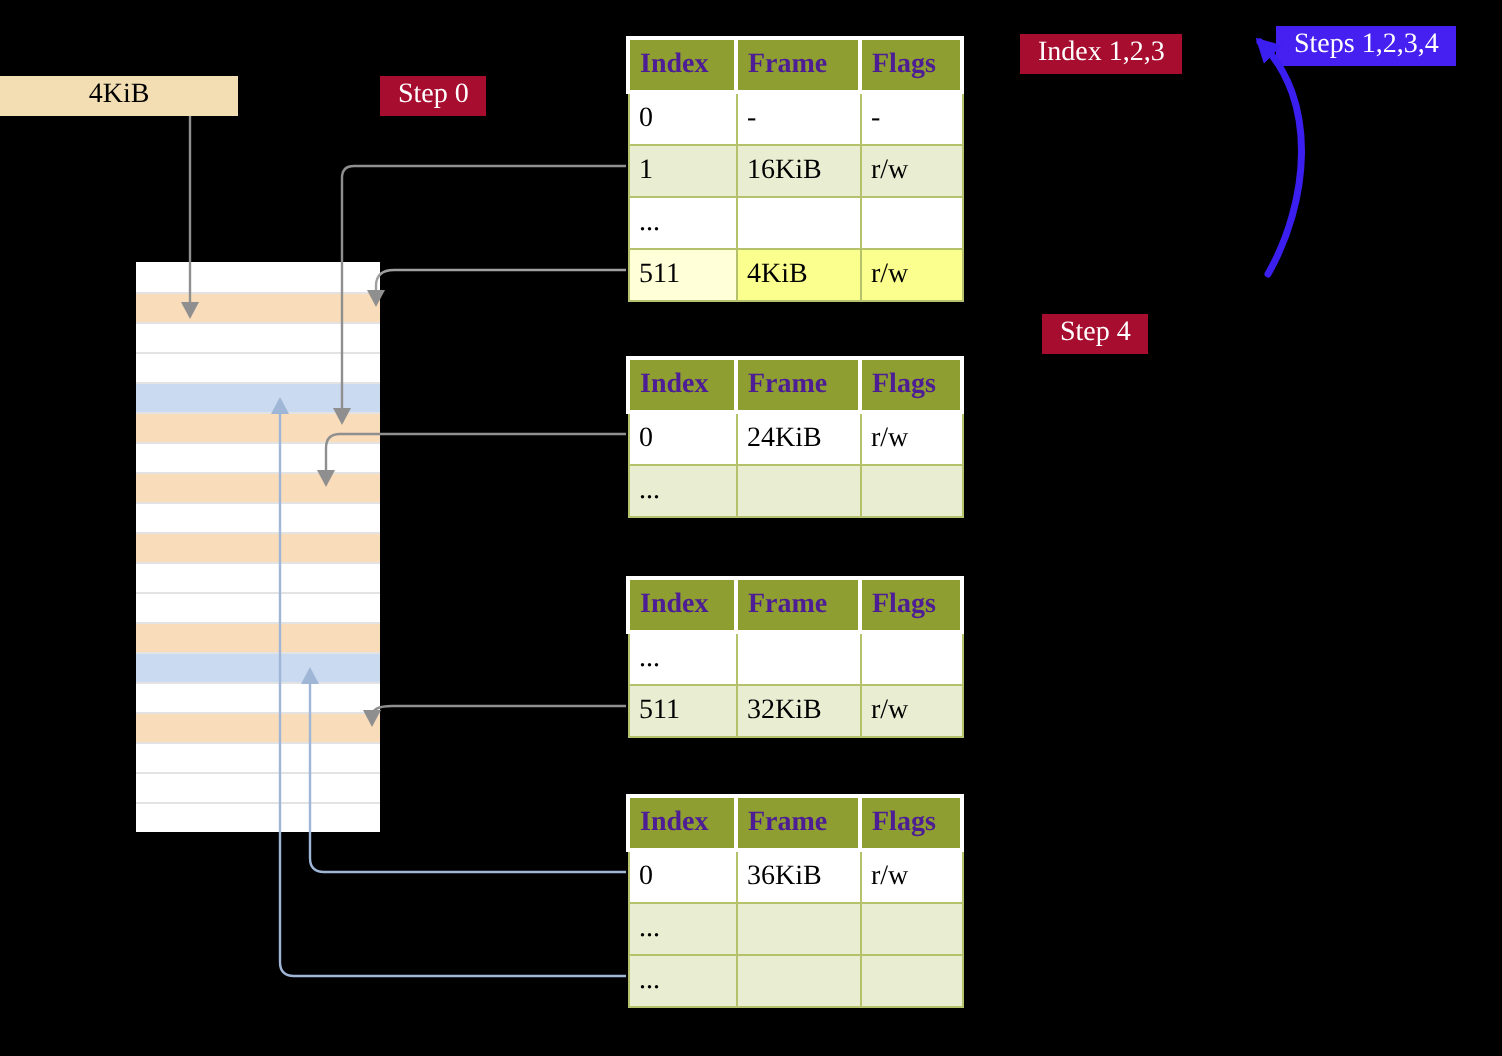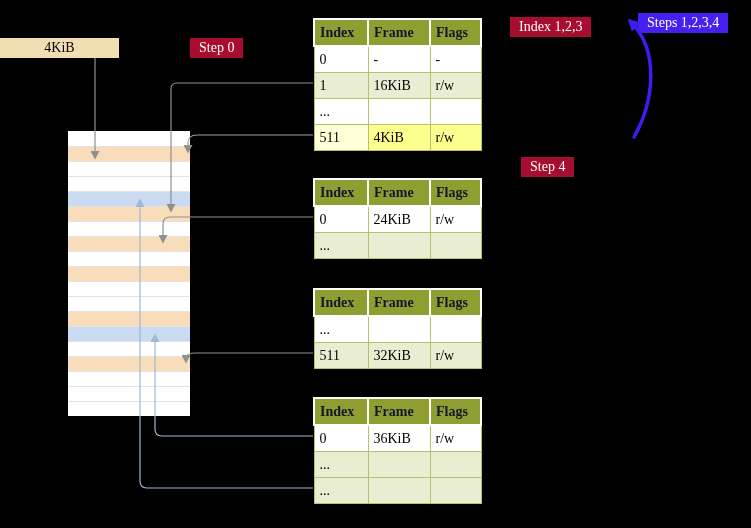--- a/index.html
+++ b/index.html
@@ -17,21 +17,21 @@
 
   .strip{position:absolute;left:68px;top:131px;width:122px;}
   .mrow{height:15px;box-sizing:border-box;}
   .mrow + .mrow{border-top:1px solid #e3e3e3;}
   .mrow.white{background:#ffffff;}
   .mrow.peach{background:#f9dcba;}
   .mrow.blue{background:#c9daf1;}
 
   .ptable{position:absolute;left:313px;width:167px;}
   .ptable table{border-collapse:collapse;table-layout:fixed;width:167px;font-size:14px;}
-  .ptable th{background:#8e9e30;color:#0f172a;text-align:left;font-weight:bold;
+  .ptable th{background:#8e9e30;color:#4c1d95;text-align:left;font-weight:bold;
              border:2px solid #fff;padding:2px 5px;height:21px;overflow:hidden;}
   .ptable td{border:1px solid #b6c16c;padding:2px 5px;height:21px;background:#fff;
              color:#000;overflow:hidden;}
   .ptable tr.green td{background:#e9edd1;}
   .ptable tr.yellow td{background:#fbff8e;}
   .ptable tr.yellow td:first-child{background:#ffffd8;}
 
   .overlay{position:absolute;left:0;top:0;pointer-events:none;}
 </style>
 </head>

